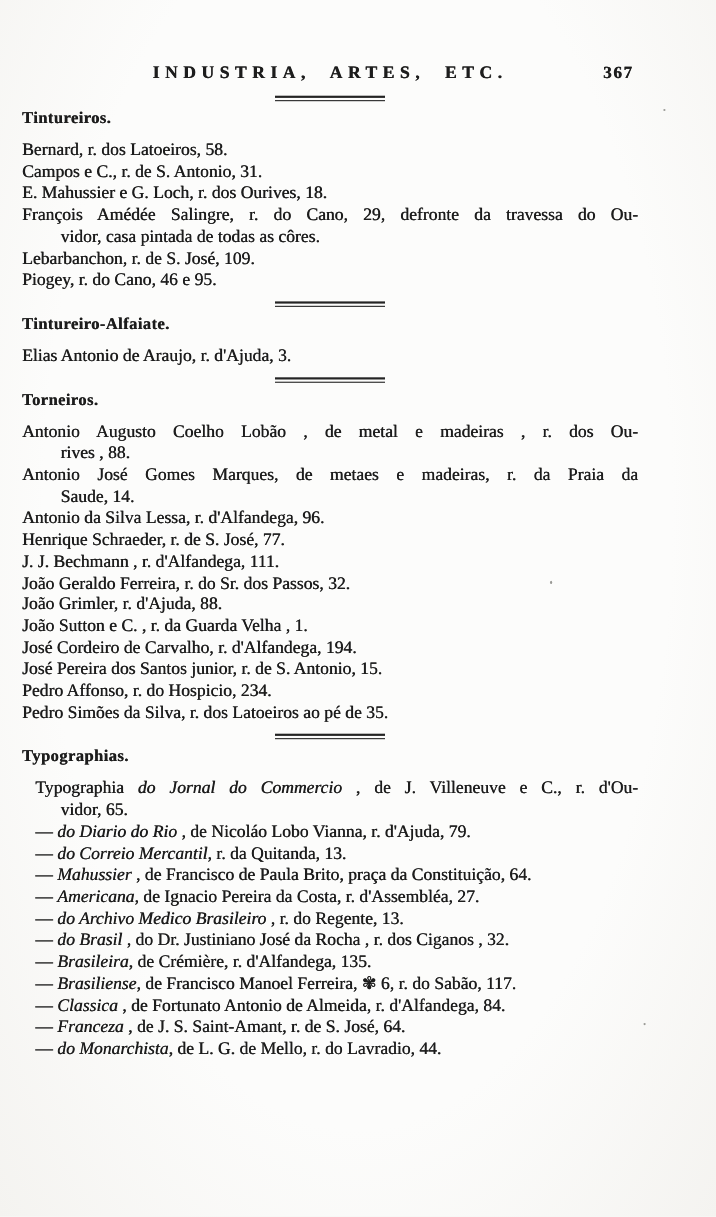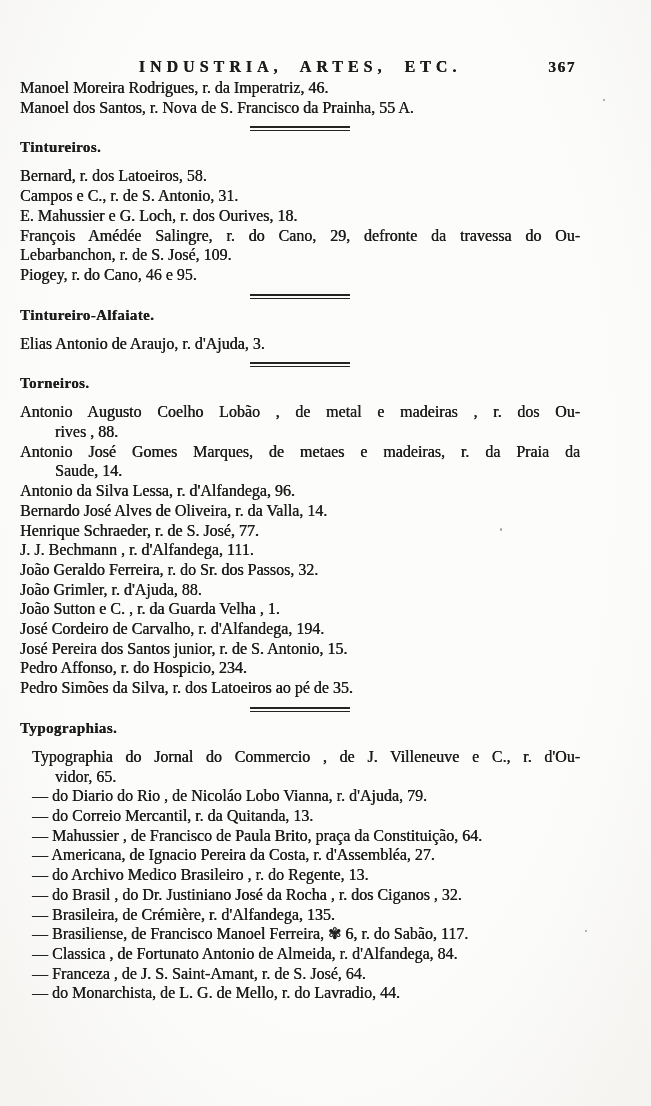--- a/index.html
+++ b/index.html
@@ -24,21 +24,21 @@
   }
   .line{
     font-size:16px;line-height:19.7px;
     text-shadow:0.35px 0 0 currentColor;
     white-space:normal;
   }
   .full{text-align:justify;text-align-last:justify;}
   .cont{padding-left:35px;}
   .typ .line{padding-left:12px;}
   .typ .line.cont{padding-left:35px;}
-  .it{margin-top:36px;}
+  .it{font-style:italic;margin-top:36px;}
   .rule{
     width:100px;height:2px;margin:9px auto 7px;
     border-top:2px solid #242424;border-bottom:1px solid #242424;
   }
   .section-head{
     text-align:left;font-weight:bold;font-size:15px;line-height:18px;
     letter-spacing:0.4px;margin:0 0 10px 0;
     text-shadow:0.3px 0 0 currentColor;
   }
   .speck{position:absolute;background:#9a9a96;border-radius:50%;}
@@ -46,51 +46,47 @@
 </head>
 <body>
 
 <div class="page">
 
   <div class="header">
     <div class="title">INDUSTRIA, ARTES, ETC.</div>
     <div class="pageno">367</div>
   </div>
 
-  <div>
-    <div class="line">Manoel Moreira Rodrigues, r. da Imperatriz, 46.</div>
-    <div class="line">Manoel dos Santos, r. Nova de S. Francisco da Prainha, 55 A.</div>
-  </div>
 
   <div>
     <div class="rule"></div>
     <div class="section-head">Tintureiros.</div>
     <div class="line">Bernard, r. dos Latoeiros, 58.</div>
     <div class="line">Campos e C., r. de S. Antonio, 31.</div>
     <div class="line">E. Mahussier e G. Loch, r. dos Ourives, 18.</div>
     <div class="line full">François Amédée Salingre, r. do Cano, 29, defronte da travessa do Ou-</div>
+    <div class="line cont">vidor, casa pintada de todas as côres.</div>
     <div class="line">Lebarbanchon, r. de S. José, 109.</div>
     <div class="line">Piogey, r. do Cano, 46 e 95.</div>
   </div>
 
   <div>
     <div class="rule"></div>
     <div class="section-head">Tintureiro-Alfaiate.</div>
     <div class="line">Elias Antonio de Araujo, r. d'Ajuda, 3.</div>
   </div>
 
   <div>
     <div class="rule"></div>
     <div class="section-head">Torneiros.</div>
     <div class="line full">Antonio Augusto Coelho Lobão , de metal e madeiras , r. dos Ou-</div>
     <div class="line cont">rives , 88.</div>
     <div class="line full">Antonio José Gomes Marques, de metaes e madeiras, r. da Praia da</div>
     <div class="line cont">Saude, 14.</div>
     <div class="line">Antonio da Silva Lessa, r. d'Alfandega, 96.</div>
-    <div class="line">Bernardo José Alves de Oliveira, r. da Valla, 14.</div>
     <div class="line">Henrique Schraeder, r. de S. José, 77.</div>
     <div class="line">J. J. Bechmann , r. d'Alfandega, 111.</div>
     <div class="line">João Geraldo Ferreira, r. do Sr. dos Passos, 32.</div>
     <div class="line">João Grimler, r. d'Ajuda, 88.</div>
     <div class="line">João Sutton e C. , r. da Guarda Velha , 1.</div>
     <div class="line">José Cordeiro de Carvalho, r. d'Alfandega, 194.</div>
     <div class="line">José Pereira dos Santos junior, r. de S. Antonio, 15.</div>
     <div class="line">Pedro Affonso, r. do Hospicio, 234.</div>
     <div class="line">Pedro Simões da Silva, r. dos Latoeiros ao pé de 35.</div>
   </div>

